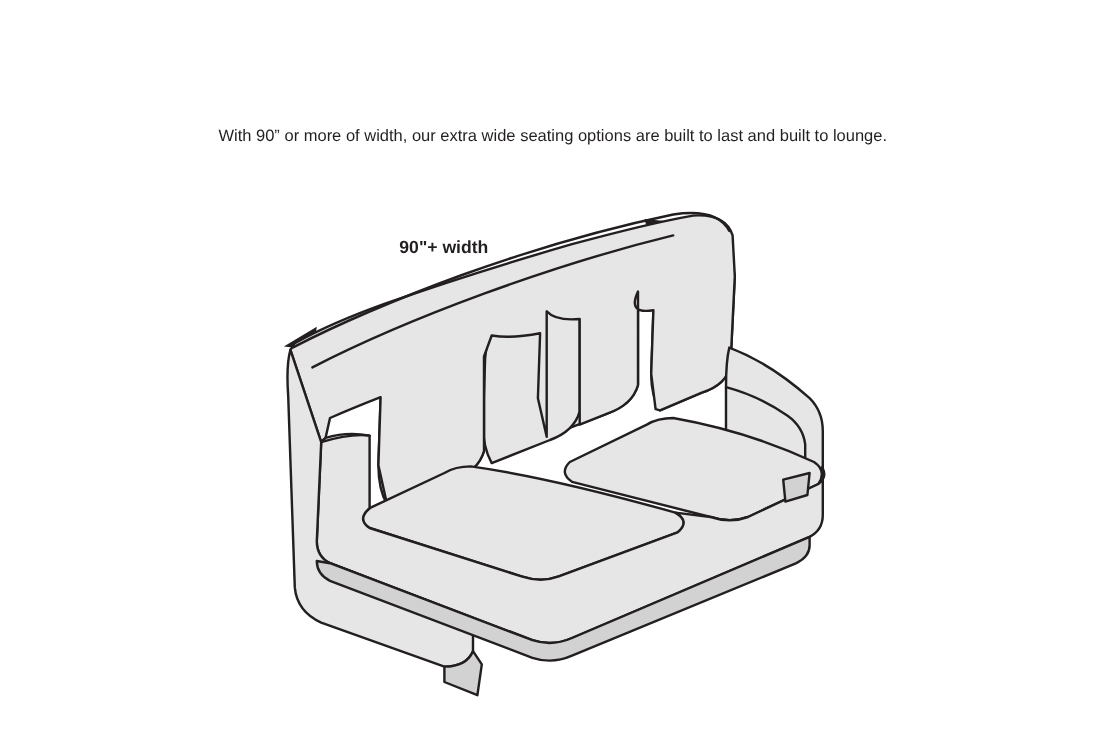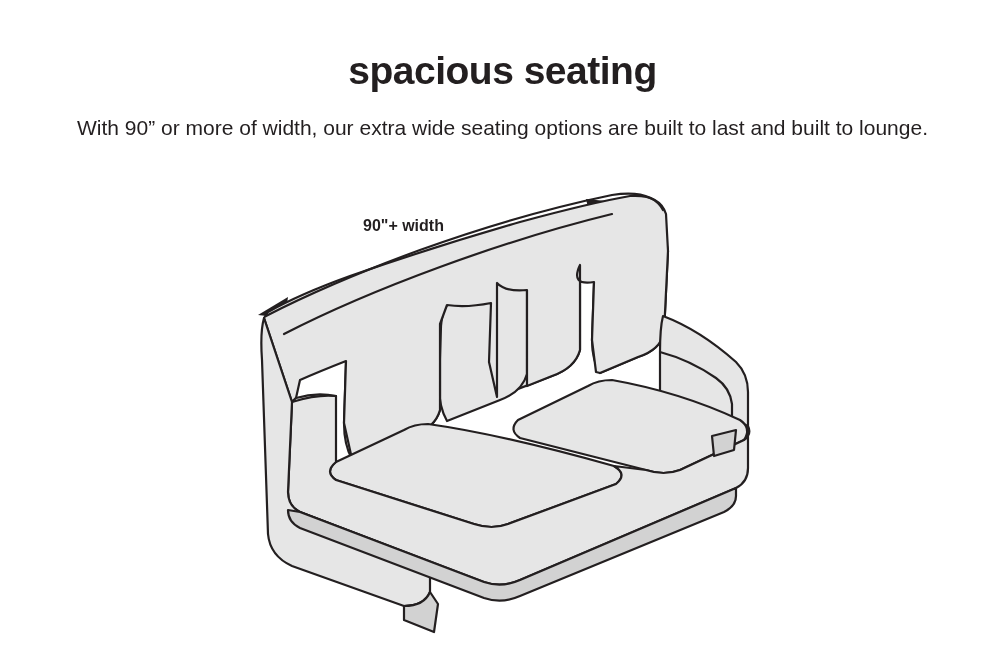--- a/index.html
+++ b/index.html
@@ -32,21 +32,21 @@
     letter-spacing: -0.5px;
     color: #231f20;
     line-height: 1.1;
   }
   .subcopy {
     position: absolute;
     top: 113px;
     left: 0;
     width: 1005px;
     text-align: center;
-    font-size: 21px;
+    font-size: 15px;
     font-weight: normal;
     color: #231f20;
     line-height: 1.45;
   }
   .subcopy .line {
     display: block;
   }
   .dim-label {
     position: absolute;
     top: 217px;
@@ -63,21 +63,20 @@
     width: 1005px;
     height: 671px;
     pointer-events: none;
   }
 </style>
 </head>
 <body>
 
 <div class="infographic">
 
-  <div class="headline">spacious seating</div>
 
   <div class="subcopy">
     <span class="line">With 90” or more of width, our extra wide seating options are built to last and built to lounge.</span>
   </div>
 
   <div class="dim-label">90"+ width</div>
 
   <svg class="artwork" viewBox="0 0 1005 671" xmlns="http://www.w3.org/2000/svg">
 
     <g>

